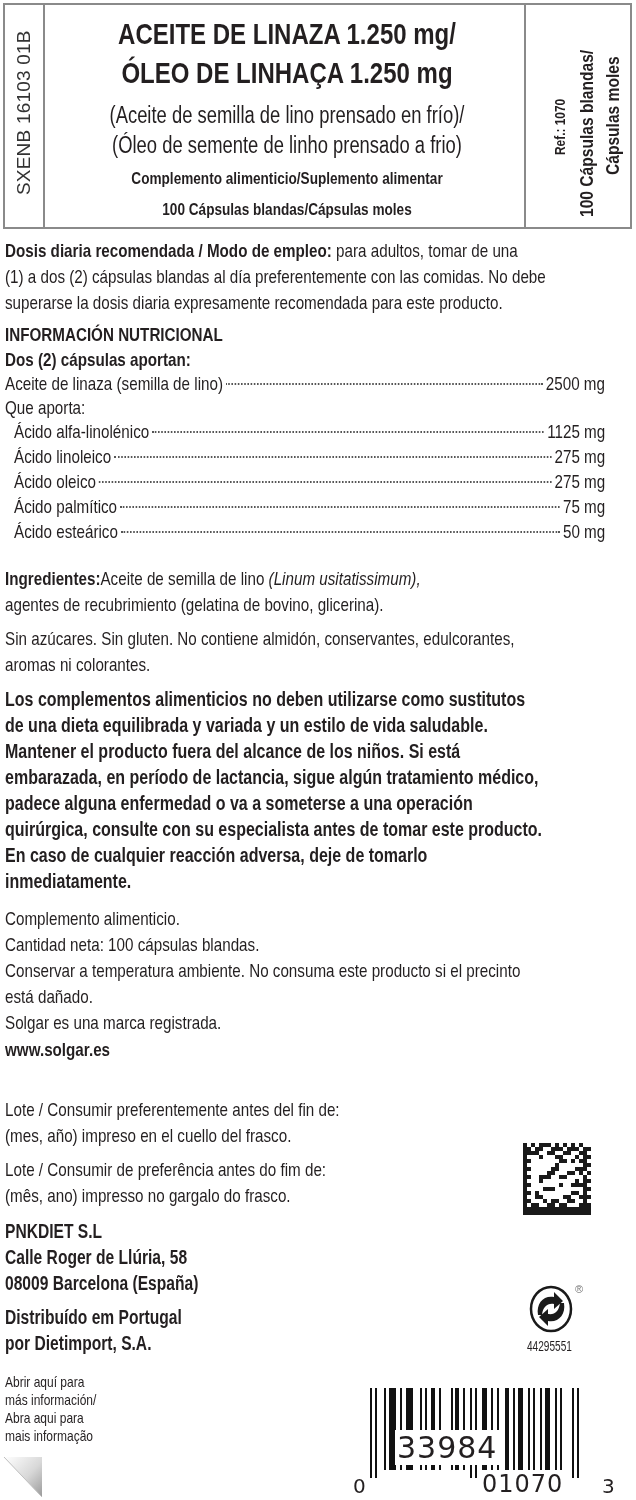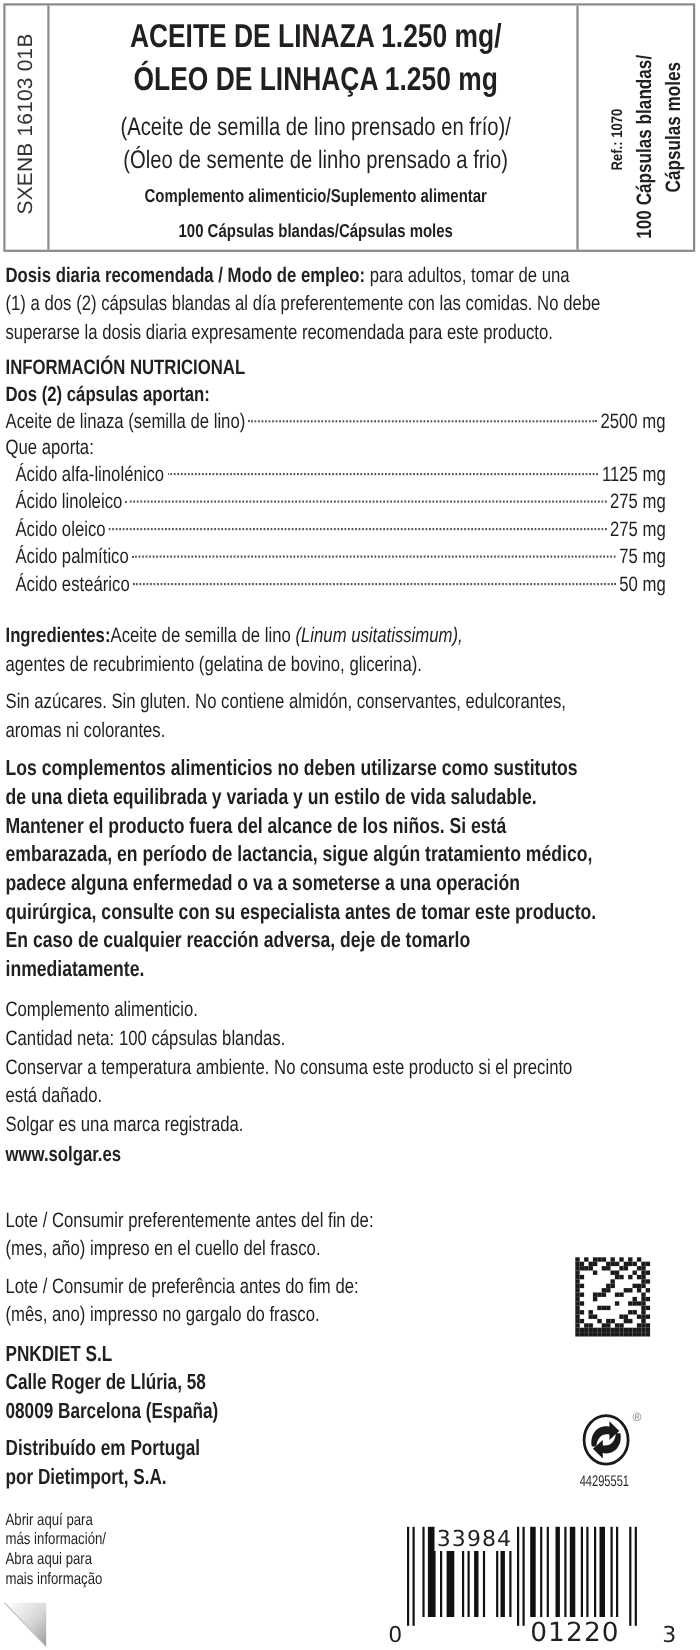--- a/index.html
+++ b/index.html
@@ -498,15 +498,15 @@
     <div class="bar" style="left: 158px; width: 2px; height: 82px;"></div>
     <div class="bar" style="left: 163px; width: 2px; height: 82px;"></div>
     <div class="bar" style="left: 170px; width: 2px; height: 82px;"></div>
     <div class="bar" style="left: 175px; width: 5px; height: 82px;"></div>
     <div class="bar" style="left: 185px; width: 2px; height: 82px;"></div>
     <div class="bar" style="left: 190px; width: 2px; height: 82px;"></div>
     <div class="bar" style="left: 202px; width: 2px; height: 90px;"></div>
     <div class="bar" style="left: 207px; width: 2px; height: 90px;"></div>
   </div>
 <div class="abs" style="left:353px; top:1474px; font-size:20px; font-family:'DejaVu Sans', sans-serif;">0</div>
-<div class="abs" style="left:395px; top:1386px; font-size:20px; font-family:'DejaVu Sans', sans-serif; letter-spacing:1px; background:#fff; padding:0 2px;text-align:right;">33984</div>
-<div class="abs" style="left:480px; top:1470px; font-size:24px; font-family:'DejaVu Sans', sans-serif; letter-spacing:1px; background:#fff; padding:0 2px;">01220</div>
+<div class="abs" style="left:395px; top:1430px; font-size:30px; font-family:'DejaVu Sans', sans-serif; letter-spacing:1px; background:#fff; padding:0 2px;text-align:right;">33984</div>
+<div class="abs" style="left:480px; top:1470px; font-size:24px; font-family:'DejaVu Sans', sans-serif; letter-spacing:1px; background:#fff; padding:0 2px;">01070</div>
 <div class="abs" style="left:602px; top:1474px; font-size:20px; font-family:'DejaVu Sans', sans-serif;">3</div>
 
 </body></html>

